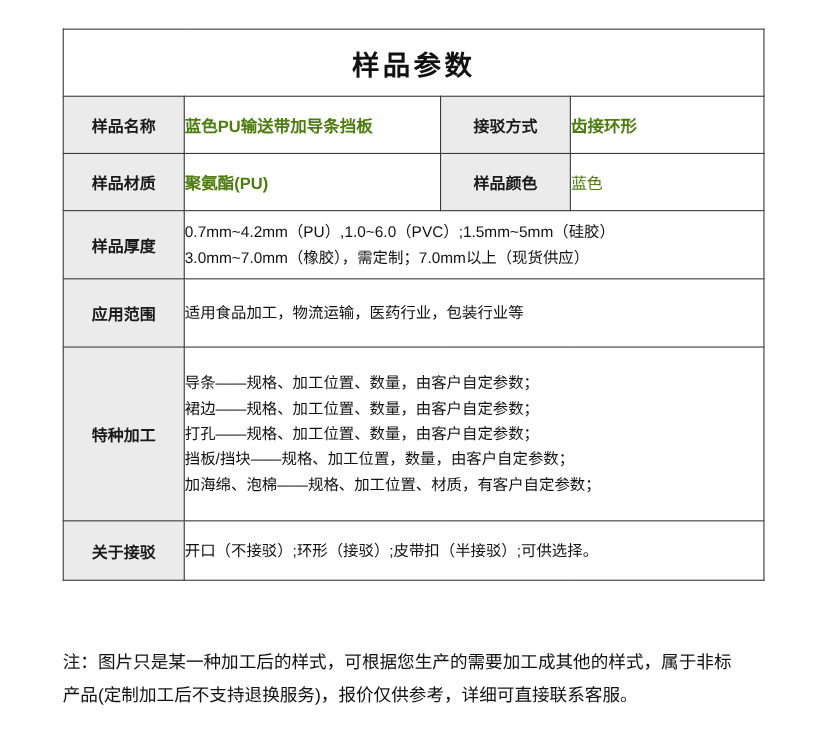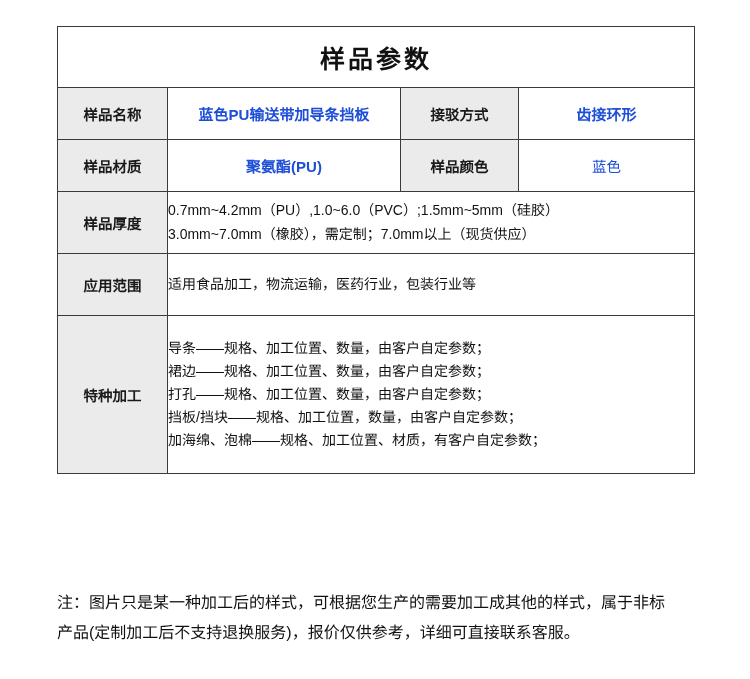--- a/index.html
+++ b/index.html
@@ -47,24 +47,24 @@
   }
   .label-cell {
     background: #ebebeb;
     text-align: center;
     font-size: 14.5px;
     font-weight: bold;
     color: #1a1a1a;
     padding: 6px 4px;
   }
   .value-center {
-    text-align: center;
+    text-align: left;
     font-size: 15px;
     font-weight: bold;
-    color: #1d4ed8;
+    color: #4d7c0f;
     padding: 8px 6px;
   }
   .value-center.normal {
     font-weight: normal;
     font-size: 14.5px;
   }
   .value-left {
     text-align: left;
     font-size: 14px;
     color: #111;
@@ -136,20 +136,24 @@
         <tr class="row-h-special">
           <td class="label-cell">特种加工</td>
           <td class="value-left indent" colspan="3">
             <div>导条——规格、加工位置、数量，由客户自定参数；</div>
             <div>裙边——规格、加工位置、数量，由客户自定参数；</div>
             <div>打孔——规格、加工位置、数量，由客户自定参数；</div>
             <div>挡板/挡块——规格、加工位置，数量，由客户自定参数；</div>
             <div>加海绵、泡棉——规格、加工位置、材质，有客户自定参数；</div>
           </td>
         </tr>
+        <tr class="row-h-joint">
+          <td class="label-cell">关于接驳</td>
+          <td class="value-left" colspan="3">开口（不接驳）;环形（接驳）;皮带扣（半接驳）;可供选择。</td>
+        </tr>
       </tbody>
     </table>
   </div>
 
   <div class="note">
     <p>注：图片只是某一种加工后的样式，可根据您生产的需要加工成其他的样式，属于非标</p>
     <p>产品(定制加工后不支持退换服务)，报价仅供参考，详细可直接联系客服。</p>
   </div>
 
 </div>

